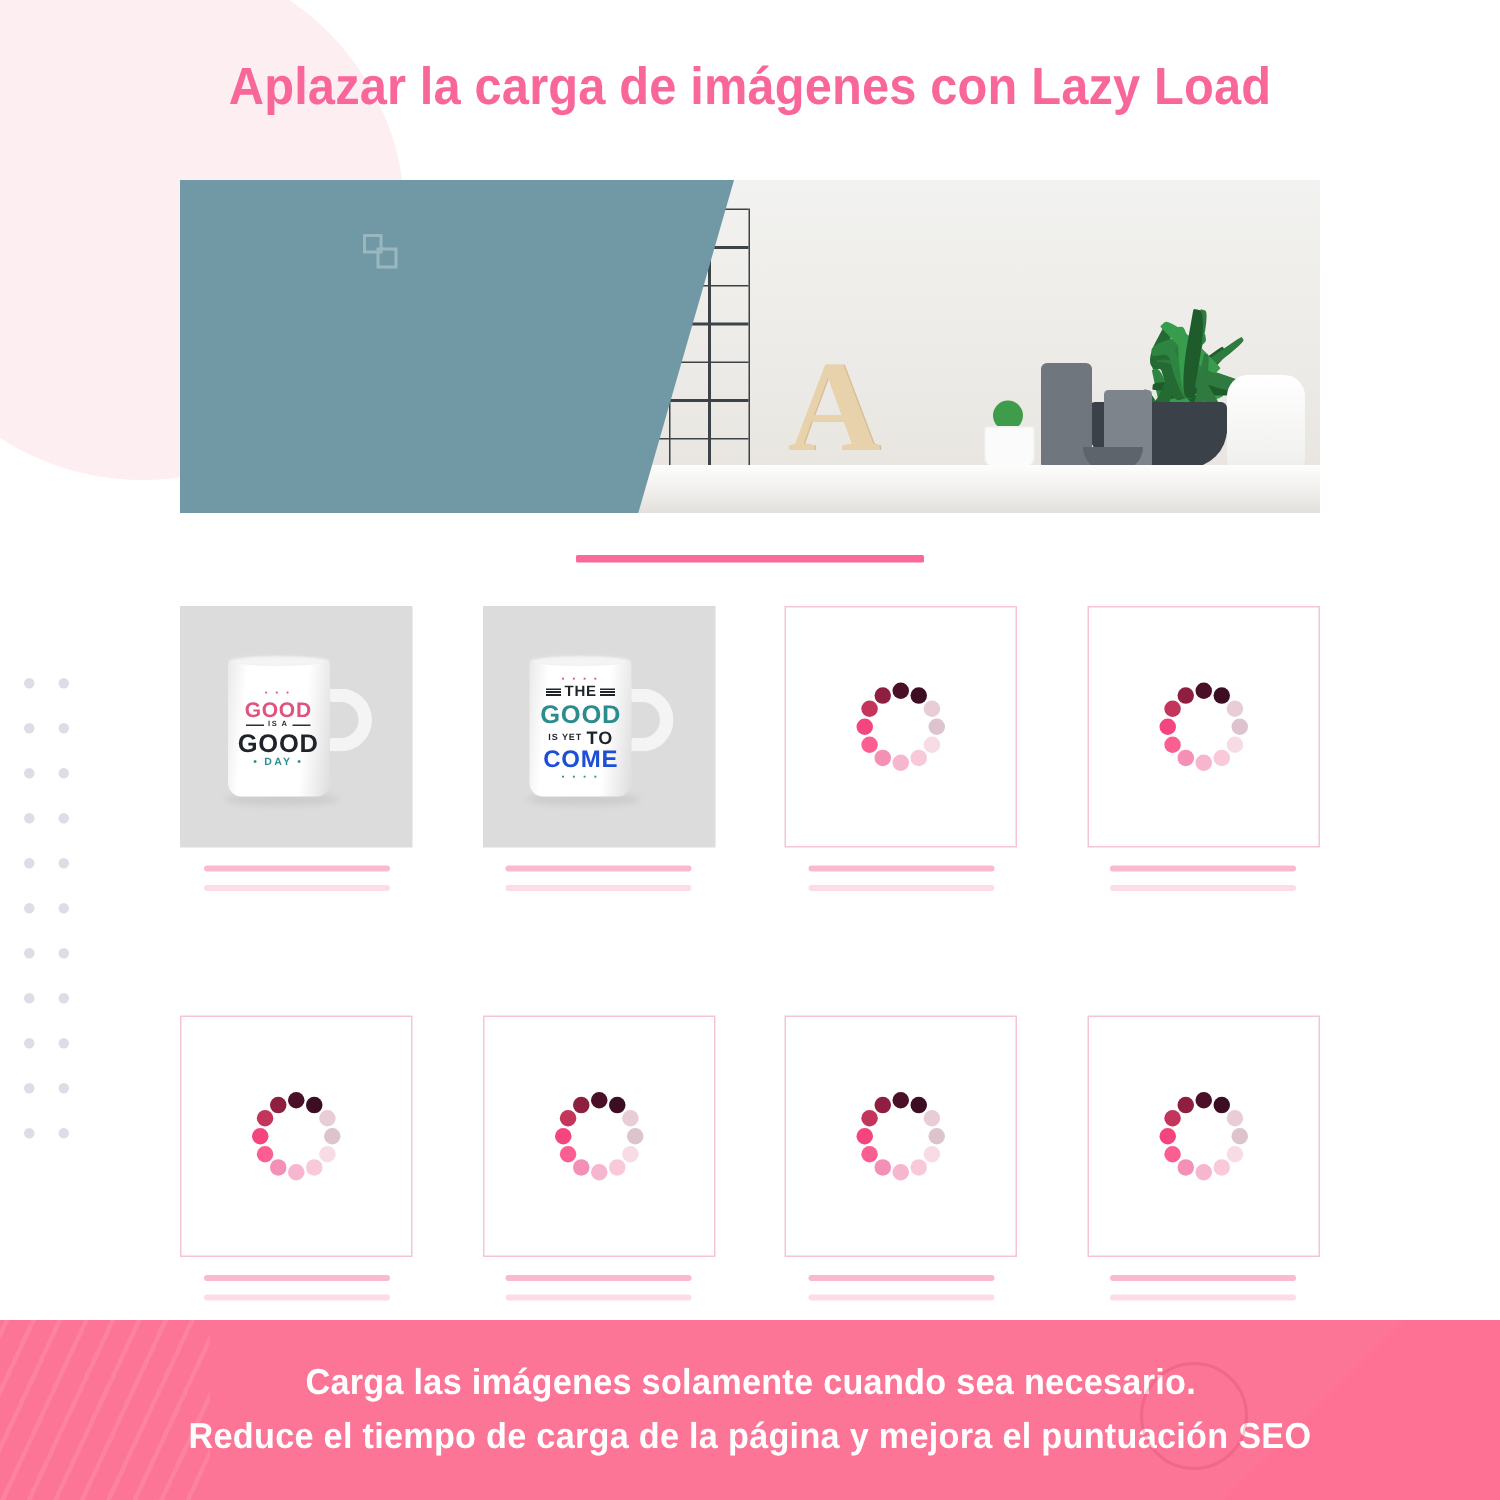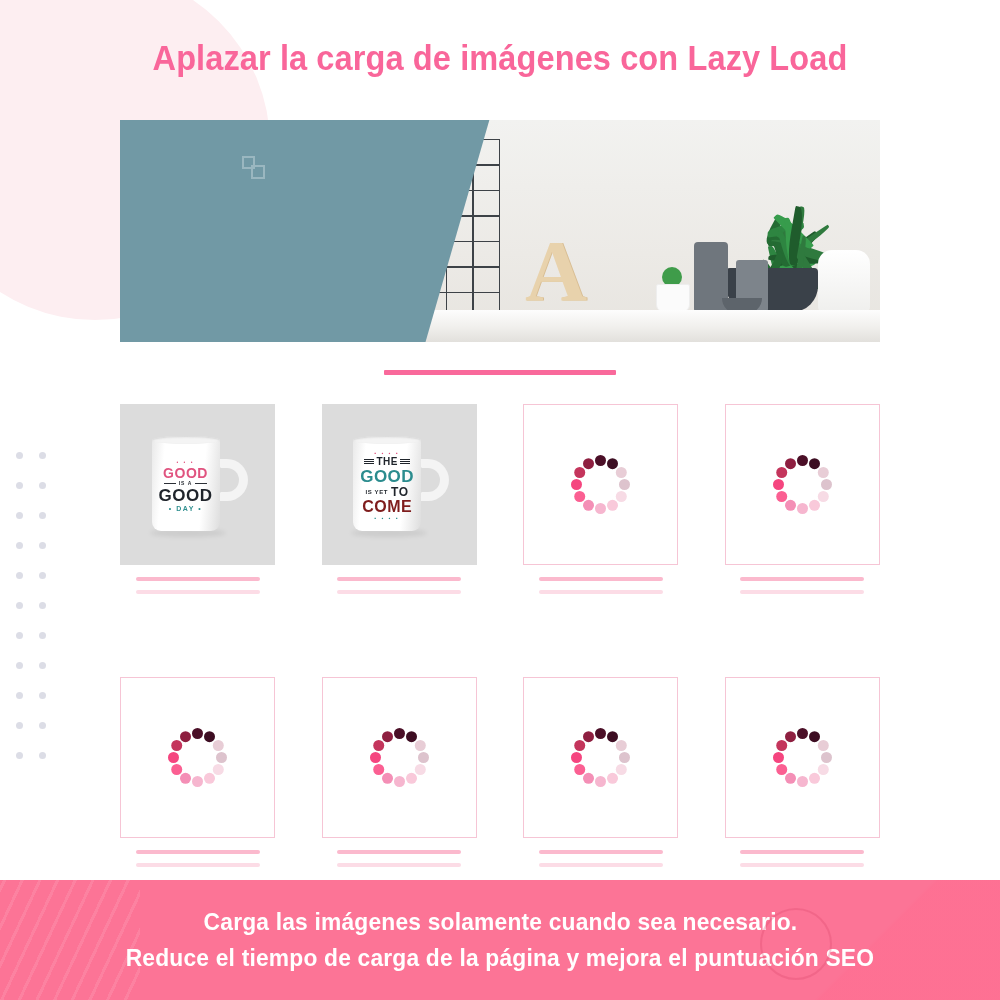--- a/index.html
+++ b/index.html
@@ -145,21 +145,21 @@
   .m2a{ font-size:10px; font-weight:700; color:#1f242b; letter-spacing:.5px;
         display:flex; align-items:center; gap:2px;}
   .m2a .bars{ display:inline-block; width:10px; height:5px;
         background:repeating-linear-gradient(#1f242b 0 1px,transparent 1px 2px); }
   .m2b{ font-family:"Liberation Sans Narrow","Liberation Sans",sans-serif;
         font-weight:700; font-size:17px; color:#2b8c8e; letter-spacing:.5px; }
   .m2c{ font-size:6px; font-weight:700; color:#1f242b; letter-spacing:.6px;
         display:flex; align-items:center; gap:3px; }
   .m2c .big{ font-size:12px; }
   .m2d{ font-family:"Liberation Sans Narrow","Liberation Sans",sans-serif;
-        font-weight:700; font-size:16px; color:#7f1d1d; letter-spacing:.5px; }
+        font-weight:700; font-size:16px; color:#1d4ed8; letter-spacing:.5px; }
 
   
   .spinner{ position:absolute; left:50%; top:50%; transform:translate(-50%,-50%);
             width:64px; height:64px; }
   .spinner i{ position:absolute; left:50%; top:50%; width:11px; height:11px;
               margin:-5.5px; border-radius:50%; }
 
   
   .caption{ padding-top:12px; display:flex; flex-direction:column;
             align-items:center; gap:9px; }

